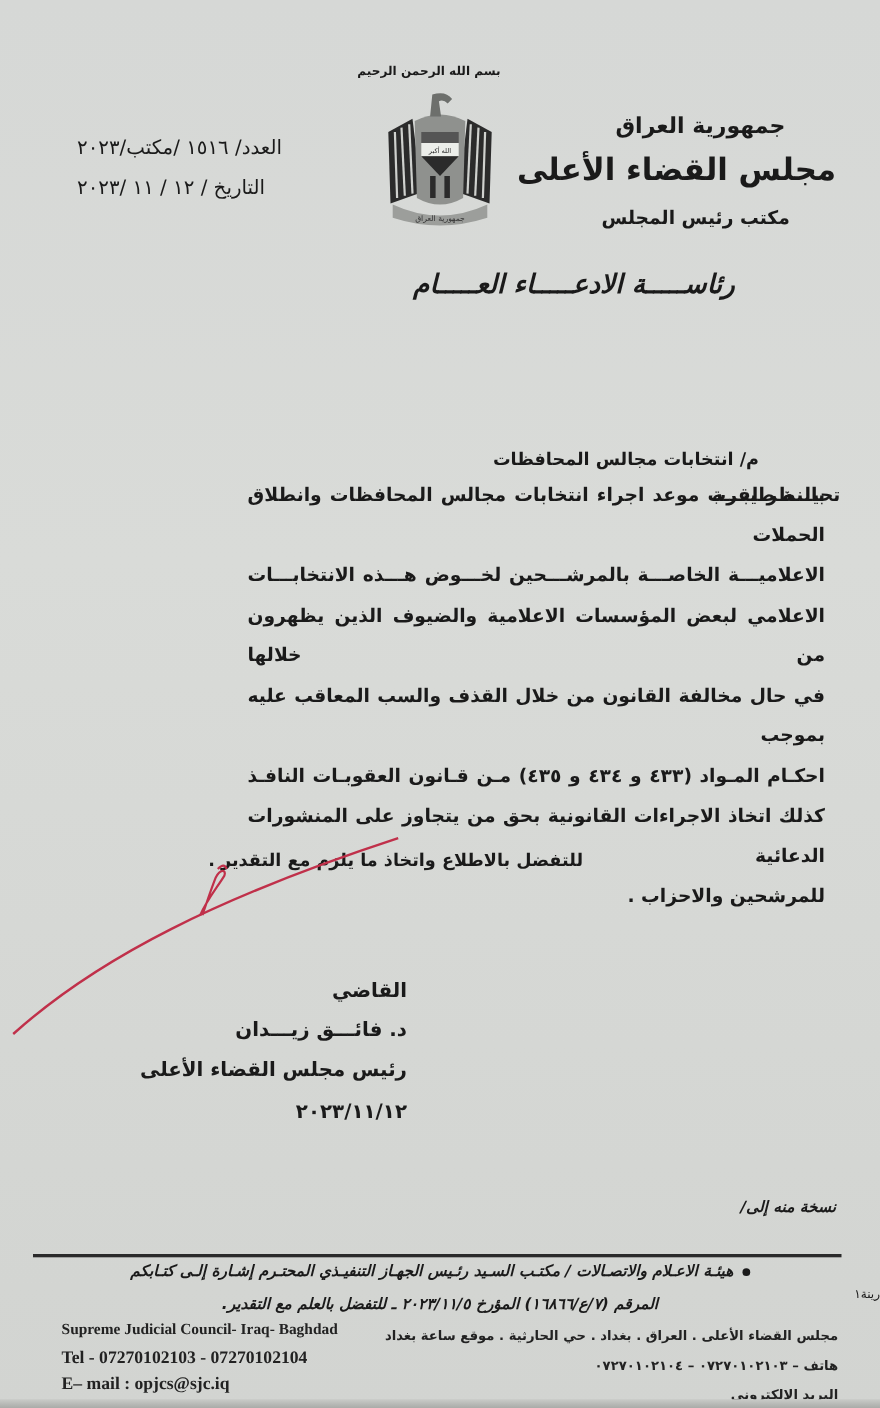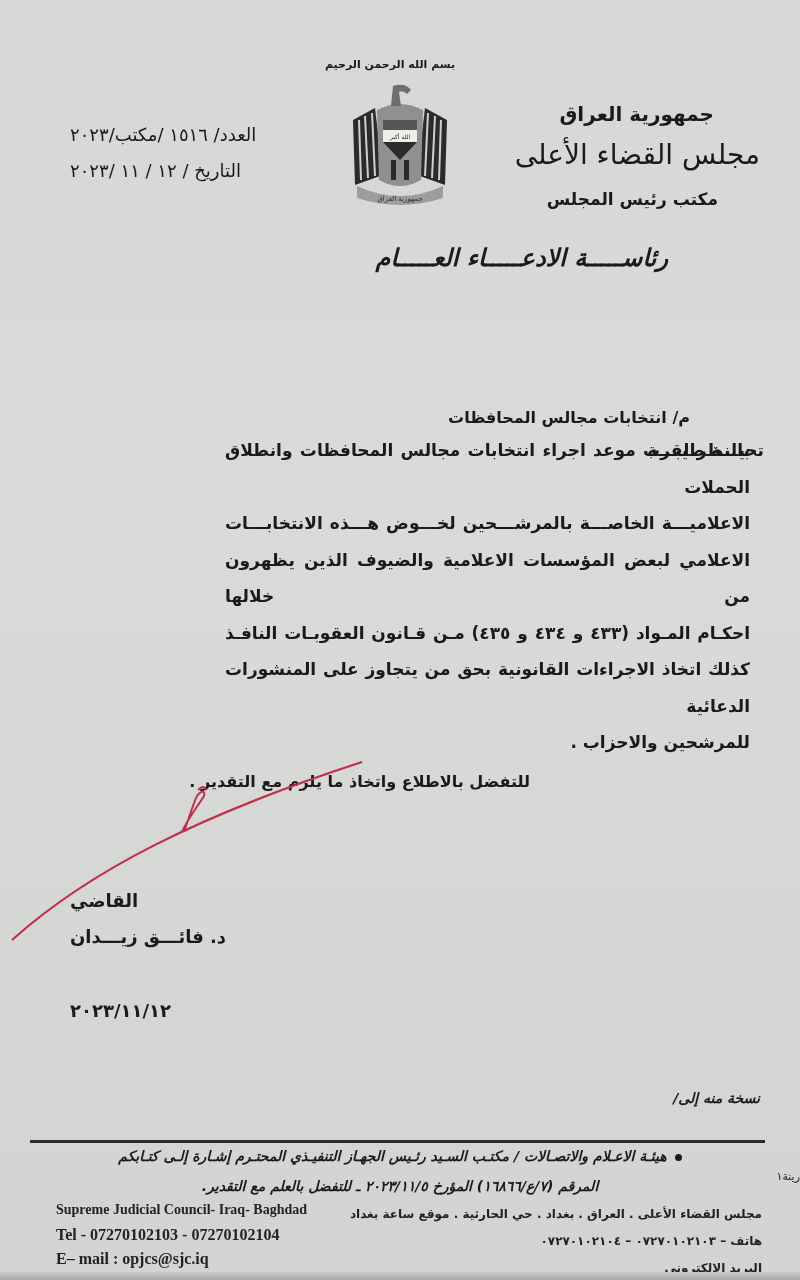--- a/index.html
+++ b/index.html
@@ -29,21 +29,21 @@
     .rec3 { top: 293px; }
     .subject { right: 110px; top: 364px; font-size: 16px; font-weight: bold; }
     .greeting { right: 36px; top: 396px; font-size: 17px; font-weight: bold; }
     .body-text {
       position: absolute; right: 50px; top: 432px; width: 525px;
       font-size: 17px; font-weight: bold; line-height: 36.5px; text-align: justify; text-align-last: auto;
     }
     .body-text p { margin: 0; text-align-last: justify; }
     .body-text p.last { text-align-last: right; }
     .closing { right: 270px; top: 728px; font-size: 16px; font-weight: bold; }
-    .sig { width: 300px; left: 70px; text-align: left; font-weight: bold; font-size: 18px; }
+    .sig { width: 300px; left: 70px; text-align: right; font-weight: bold; font-size: 18px; }
     .sig1 { top: 846px; }
     .sig2 { top: 882px; letter-spacing: 1px; }
     .sig3 { top: 918px; }
     .sig4 { top: 956px; letter-spacing: 2px; }
     .signature-svg { position: absolute; left: 0; top: 760px; width: 370px; height: 210px; }
     .cc-title { right: 40px; top: 1046px; font-size: 14px; font-weight: bold; font-style: italic; }
     .cc-item { right: 50px; top: 1097px; width: 700px; font-size: 14px; font-weight: bold; font-style: italic; line-height: 30px; text-align: center; }
     .cc-bullet { display: inline-block; width: 7px; height: 7px; background: #1a1a1a; border-radius: 50%; margin-left: 8px; vertical-align: middle; }
     .rule { position: absolute; left: 30px; top: 1140px; width: 735px; height: 3px; background: #2a2a2a; }
     .edge-note { right: 0; top: 1126px; font-size: 11px; font-weight: normal; }
@@ -94,50 +94,52 @@
 
       <rect x="46" y="80" width="5" height="20" fill="#2b2b2b"></rect>
       <rect x="59" y="80" width="5" height="20" fill="#2b2b2b"></rect>
 
       <path d="M12 106 Q55 126 98 106 L98 118 Q55 132 12 118 Z" fill="#9c9e9b"></path>
       <text x="55" y="121" font-size="7" text-anchor="middle" fill="#333">جمهورية العراق</text>
     </svg>
   </div>
 
   <div class="abs rtl h-country" style="font-weight:bold;">جمهورية العراق</div>
-  <div class="abs rtl h-council" style="font-weight:normal;">مجلس القضاء الأعلى</div>
+  <div class="abs rtl h-council" style="font-weight:bold;">مجلس القضاء الأعلى</div>
   <div class="abs rtl h-office" style="font-weight:bold;">مكتب رئيس المجلس</div>
 
   <div class="abs rtl ref ref1">العدد/ ١٥١٦ /مكتب/٢٠٢٣</div>
   <div class="abs rtl ref ref2">التاريخ / ١٢ / ١١ /٢٠٢٣</div>
 
   <div class="abs rtl recips rec1">رئاســـــة الادعـــــاء العـــــام</div>
 
   <div class="abs rtl subject">م/ انتخابات مجالس المحافظات</div>
   <div class="abs rtl greeting">تحيـــة طيبـــة</div>
 
   <div class="body-text rtl">
     <p>بالنظر لقرب موعد اجراء انتخابات مجالس المحافظات وانطلاق الحملات</p>
     <p>الاعلاميـــة الخاصـــة بالمرشـــحين لخـــوض هـــذه الانتخابـــات</p>
     <p>الاعلامي لبعض المؤسسات الاعلامية والضيوف الذين يظهرون من خلالها</p>
+    <p>في حال مخالفة القانون من خلال القذف والسب المعاقب عليه بموجب</p>
     <p>احكـام المـواد (٤٣٣ و ٤٣٤ و ٤٣٥) مـن قـانون العقوبـات النافـذ</p>
     <p>كذلك اتخاذ الاجراءات القانونية بحق من يتجاوز على المنشورات الدعائية</p>
     <p class="last">للمرشحين والاحزاب .</p>
   </div>
 
   <div class="abs rtl closing">للتفضل بالاطلاع واتخاذ ما يلزم مع التقدير .</div>
 
   <svg class="signature-svg" viewBox="0 0 370 210">
     <path d="M12 180 C 90 110, 200 55, 362 2" stroke="#c0304a" stroke-width="2.2" fill="none"></path>
     <path d="M182 72 C 188 58, 198 46, 204 36 C 206 30, 200 30, 196 38 C 192 48, 188 60, 184 72" stroke="#c0304a" stroke-width="2" fill="none"></path>
     <path d="M198 30 Q 204 24 206 30" stroke="#c0304a" stroke-width="2" fill="none"></path>
   </svg>
 
   <div class="abs rtl sig sig1">القاضي</div>
   <div class="abs rtl sig sig2">د. فائـــق زيـــدان</div>
+  <div class="abs rtl sig sig3">رئيس مجلس القضاء الأعلى</div>
   <div class="abs rtl sig sig4">٢٠٢٣/١١/١٢</div>
 
   <div class="abs rtl cc-title">نسخة منه إلى/</div>
   <div class="abs rtl cc-item">
     <div><span class="cc-bullet"></span><span>هيئـة الاعـلام والاتصـالات / مكتـب السـيد رئـيس الجهـاز التنفيـذي المحتـرم إشـارة إلـى كتـابكم</span></div>
     <div>المرقم (٧/ع/١٦٨٦٦) المؤرخ ٢٠٢٣/١١/٥ ـ للتفضل بالعلم مع التقدير.</div>
   </div>
 
   <div class="abs rtl edge-note">رينة١</div>
   <div class="rule"></div>

